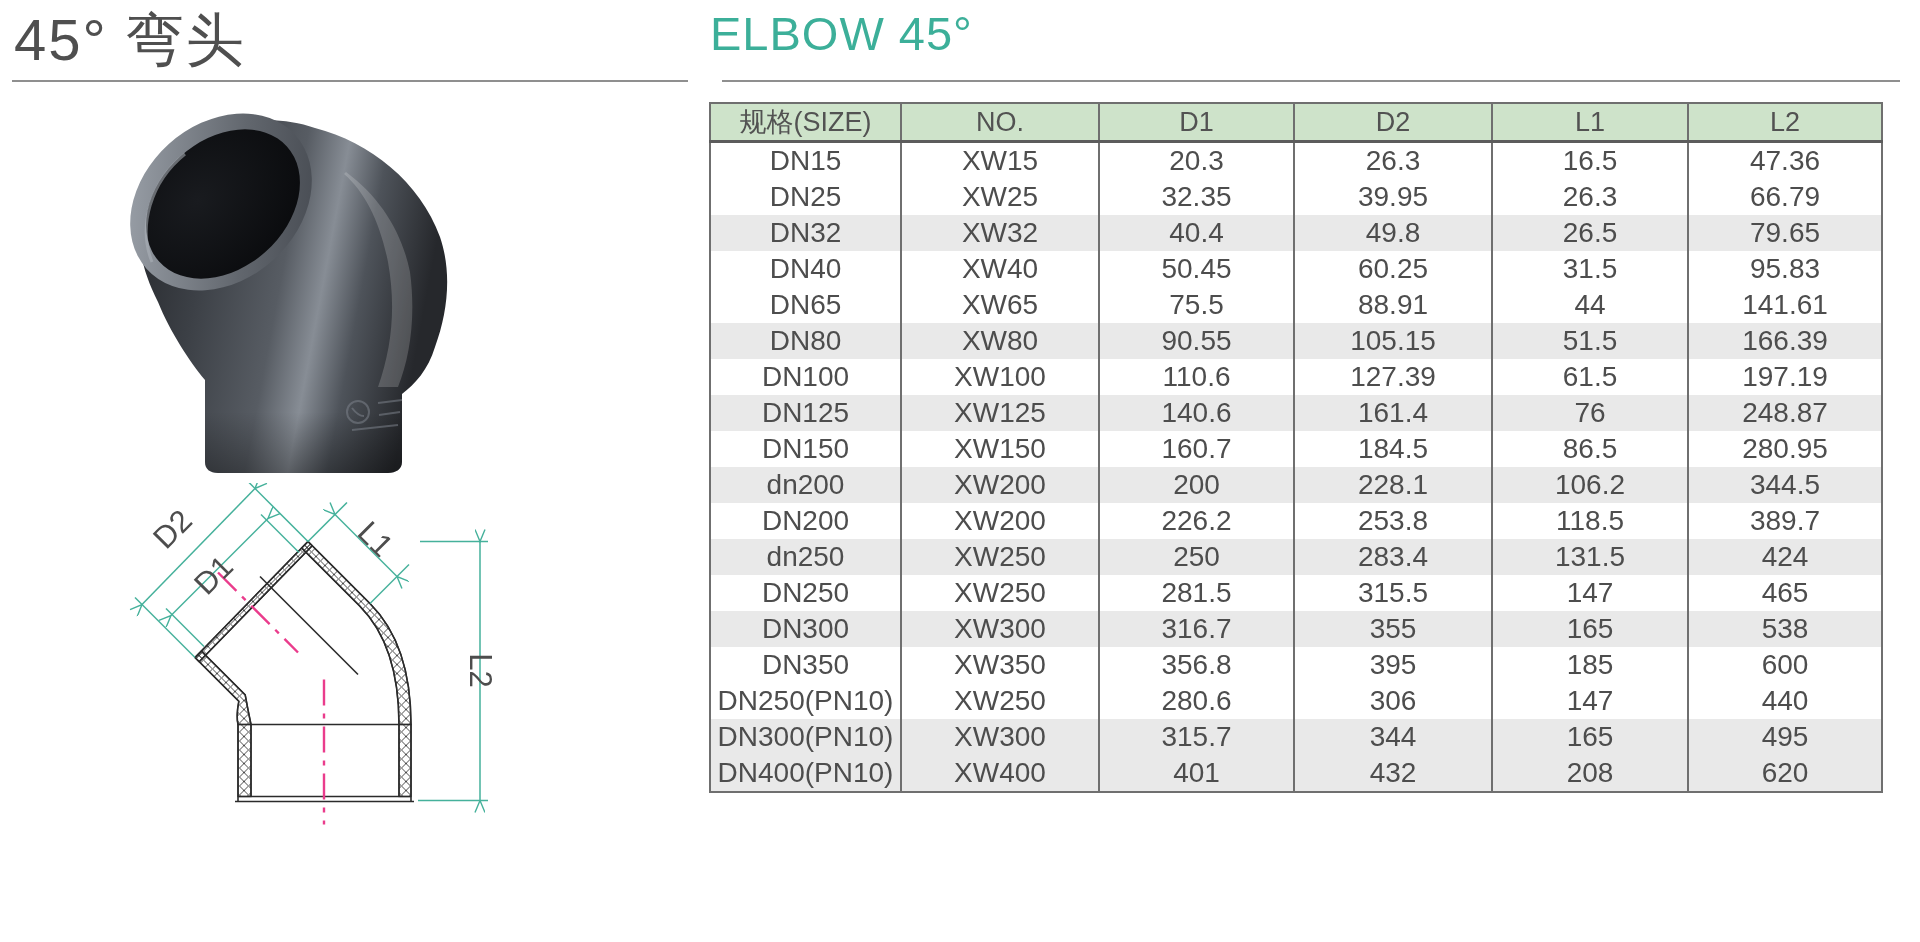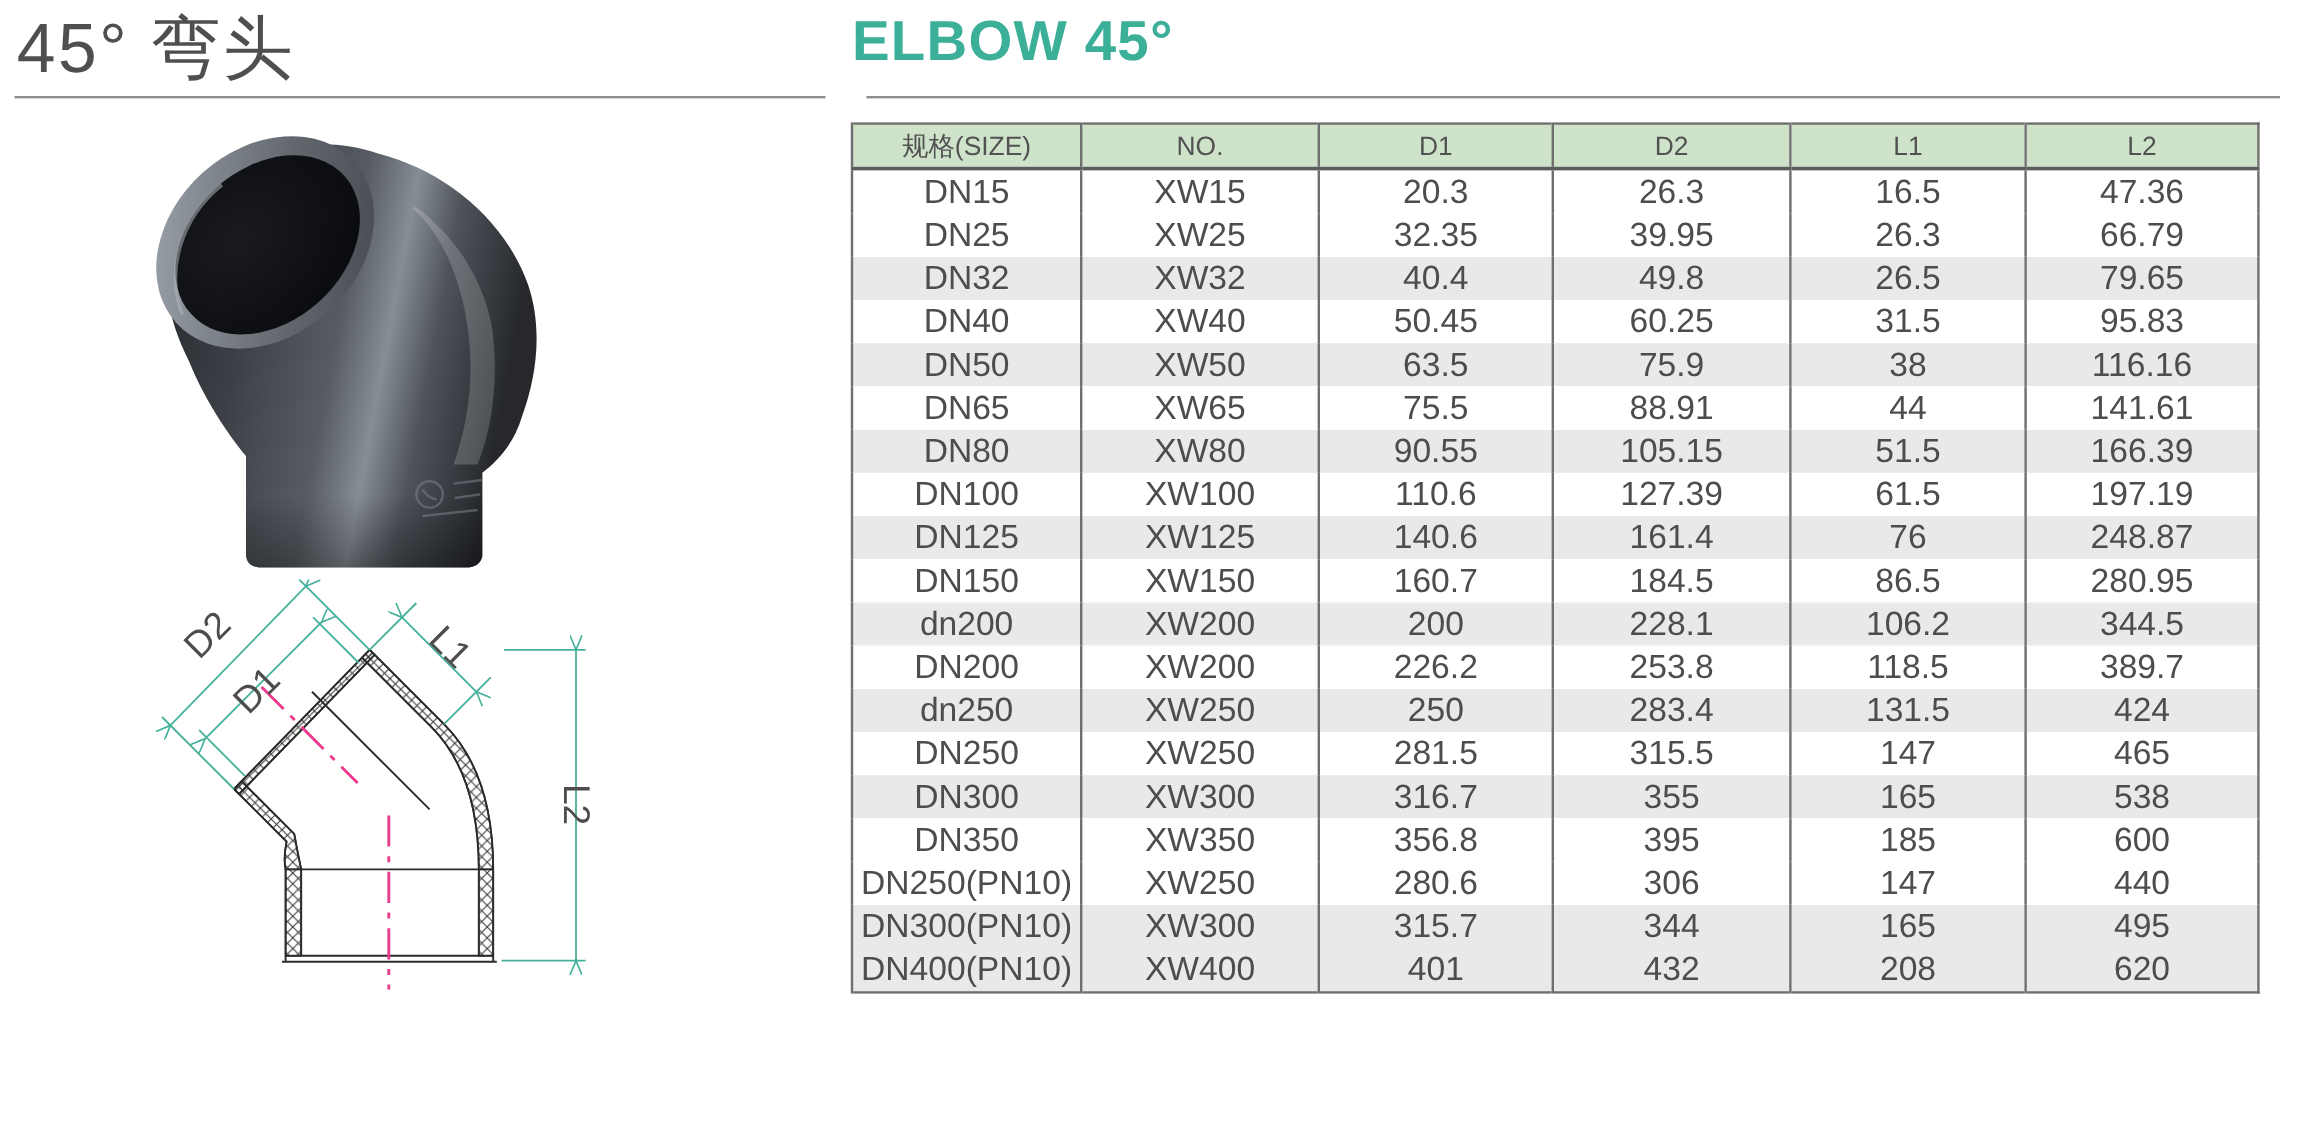--- a/index.html
+++ b/index.html
@@ -6,40 +6,40 @@
   body{
     width:1920px;height:942px;position:relative;background:#ffffff;
     font-family:"Liberation Sans", sans-serif;overflow:hidden;
   }
   .cn-title{
     position:absolute;left:14px;top:2px;margin:0;
     font-size:58px;font-weight:400;color:#4f4f4f;letter-spacing:2px;
   }
   .en-title{
     position:absolute;left:710px;top:6px;margin:0;
-    font-size:47px;font-weight:700;color:#3caf99;letter-spacing:1px;
+    font-size:47px;font-weight:400;color:#3caf99;letter-spacing:1px;
   }
   .rule{position:absolute;top:80px;height:0;border:none;border-top:2px solid #8f8f8f;margin:0;}
   .rule-left{left:12px;width:676px;}
   .rule-right{left:722px;width:1178px;}
   .photo{position:absolute;left:130px;top:112px;width:320px;height:365px;margin:0;}
   .drawing{position:absolute;left:118px;top:483px;width:380px;height:348px;margin:0;}
   .spec-table{
     position:absolute;left:709px;top:102px;width:1172px;
     border-collapse:collapse;table-layout:fixed;
     border:2px solid #6f6f6f;
   }
   .spec-table th,.spec-table td{
     height:36px;padding:0;text-align:center;vertical-align:middle;
     font-size:28px;color:#4d4d4d;border-left:2px solid #6f6f6f;
     white-space:nowrap;overflow:hidden;
   }
   .spec-table thead th{
     background:#cee3ca;border-bottom:3px solid #5c5c5c;
-    font-weight:400;font-size:22px;color:#525252;height:35px;
+    font-weight:400;font-size:27px;color:#525252;height:35px;
   }
   .spec-table tr.alt td{background:#e9e9e9;}
 </style>
 </head>
 <body>
 
 <h1 class="cn-title">45° 弯头</h1>
 <hr class="rule rule-left">
 
 <h2 class="en-title">ELBOW 45°</h2>
@@ -196,28 +196,20 @@
         <td>79.65</td>
       </tr>
       <tr>
         <td>DN40</td>
         <td>XW40</td>
         <td>50.45</td>
         <td>60.25</td>
         <td>31.5</td>
         <td>95.83</td>
       </tr>
-      <tr class="alt">
-        <td>DN50</td>
-        <td>XW50</td>
-        <td>63.5</td>
-        <td>75.9</td>
-        <td>38</td>
-        <td>116.16</td>
-      </tr>
       <tr>
         <td>DN65</td>
         <td>XW65</td>
         <td>75.5</td>
         <td>88.91</td>
         <td>44</td>
         <td>141.61</td>
       </tr>
       <tr class="alt">
         <td>DN80</td>

